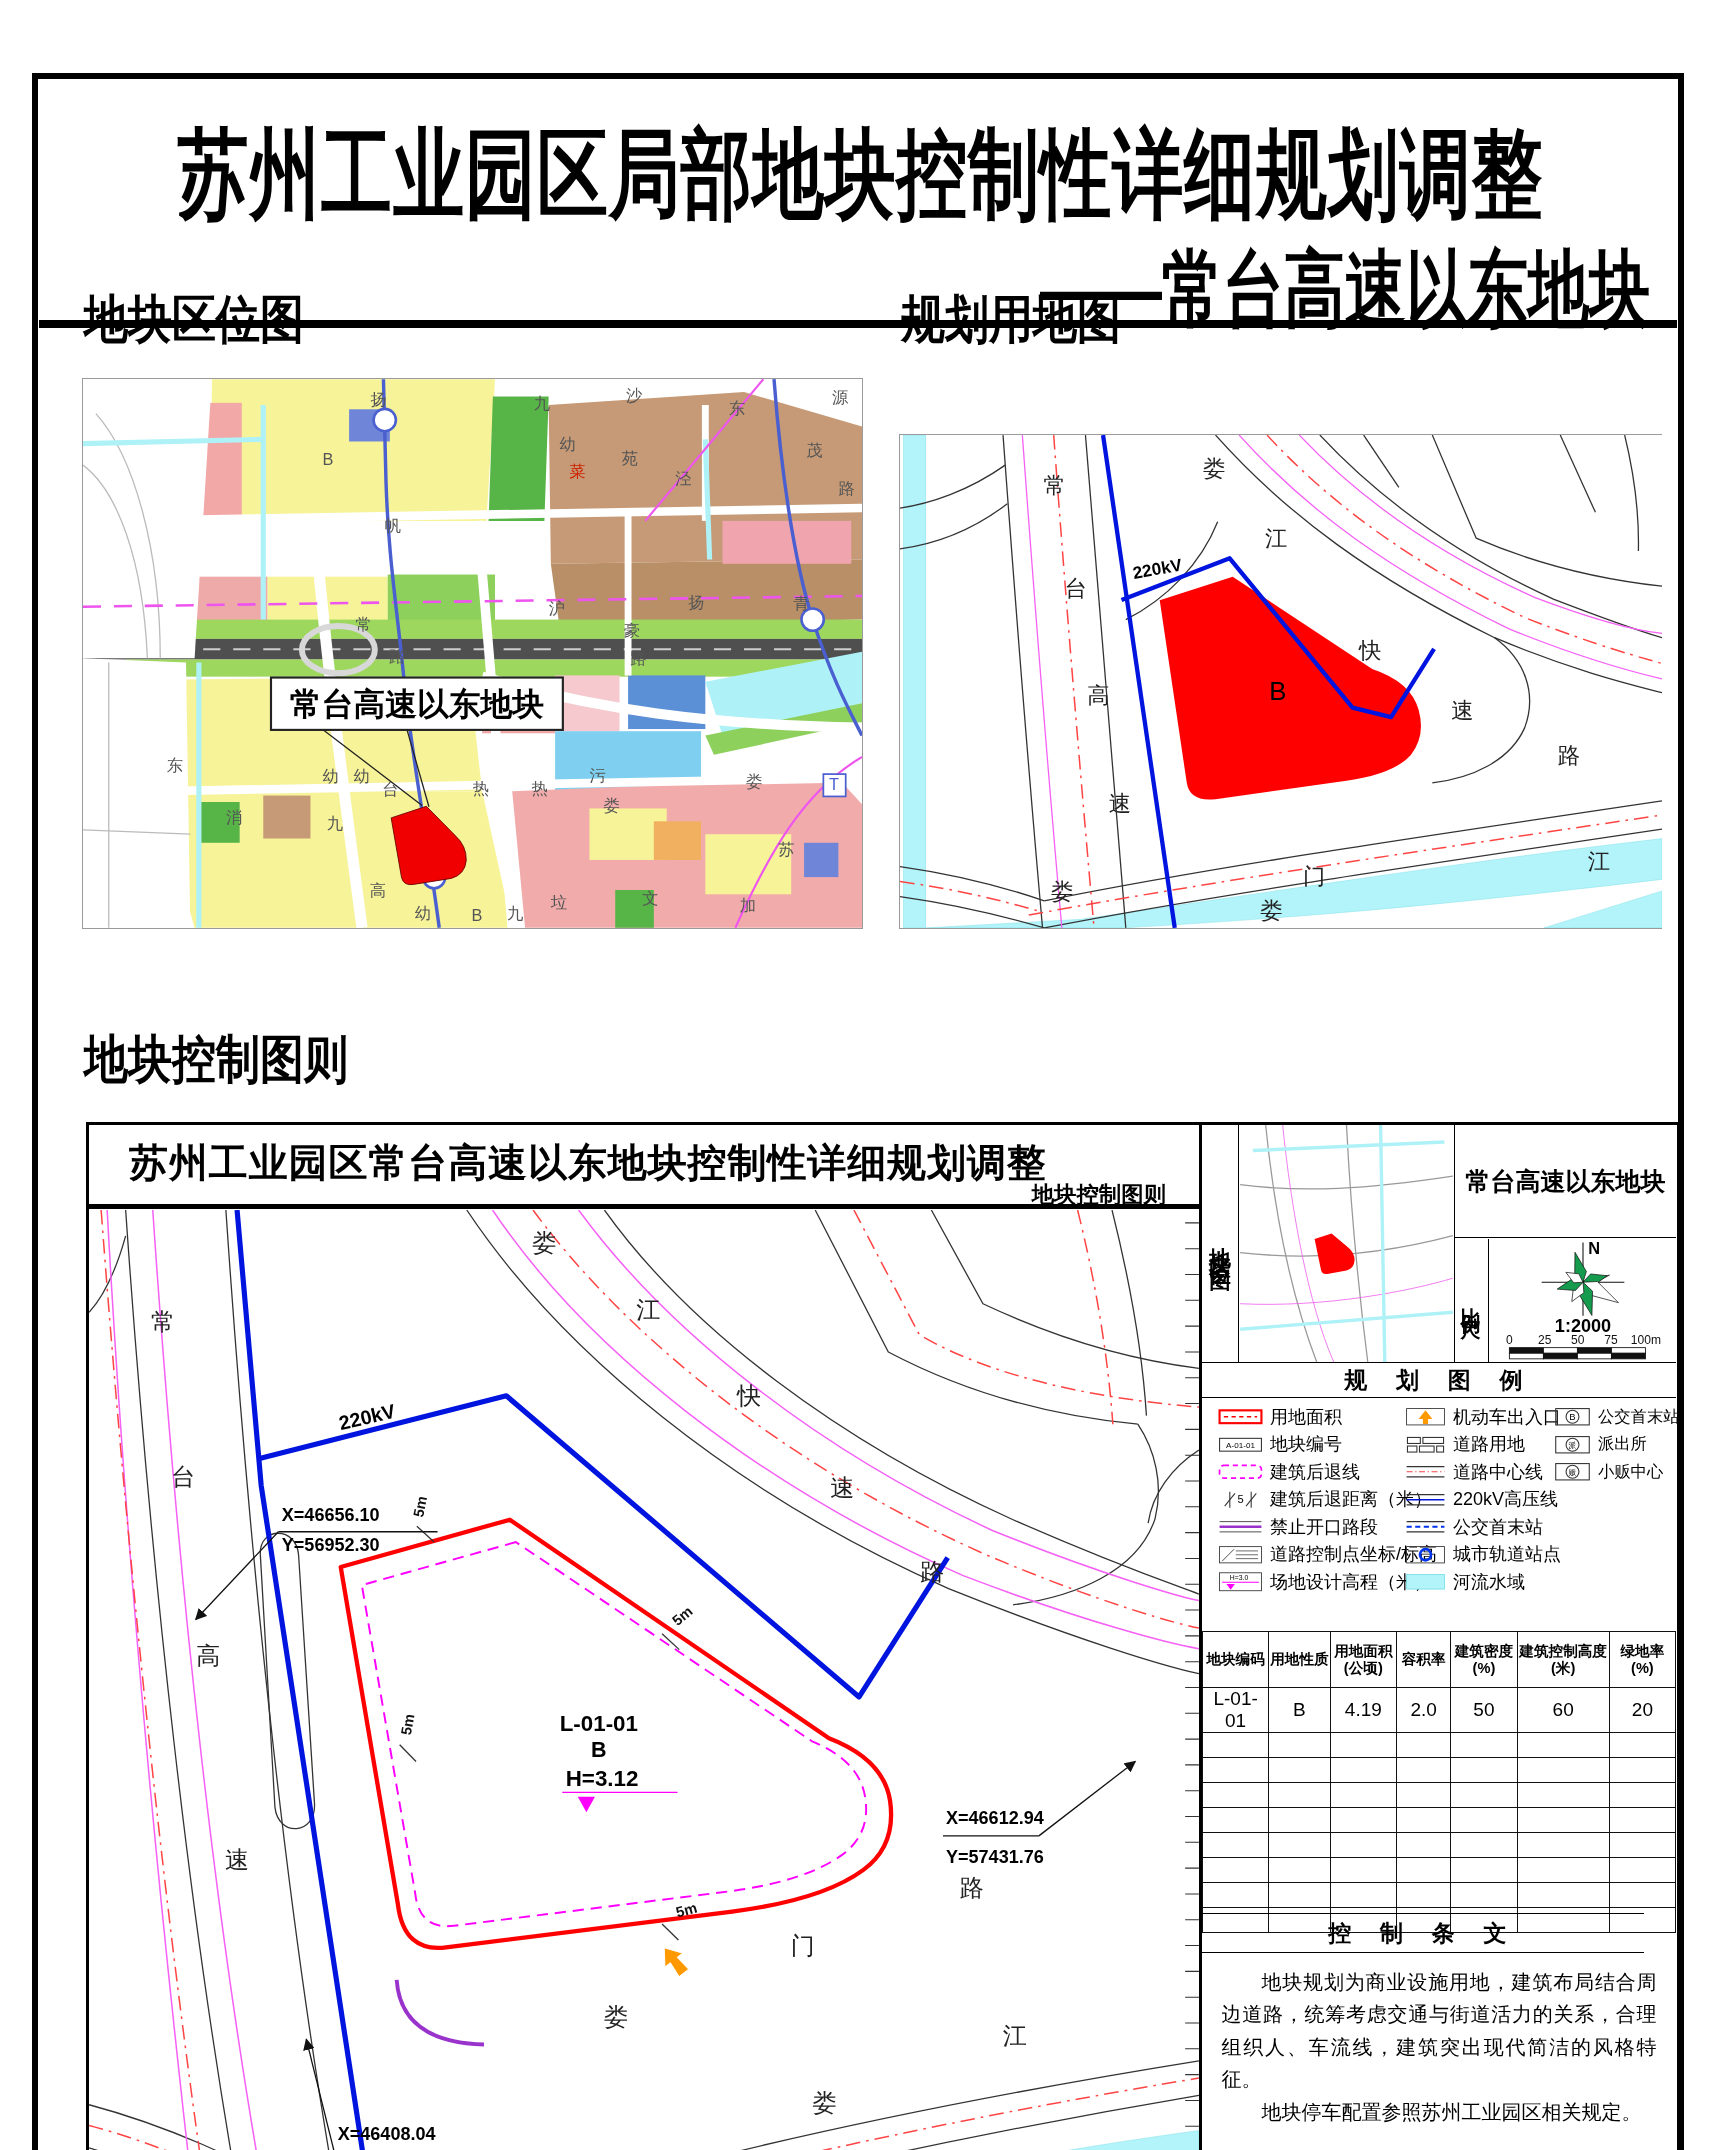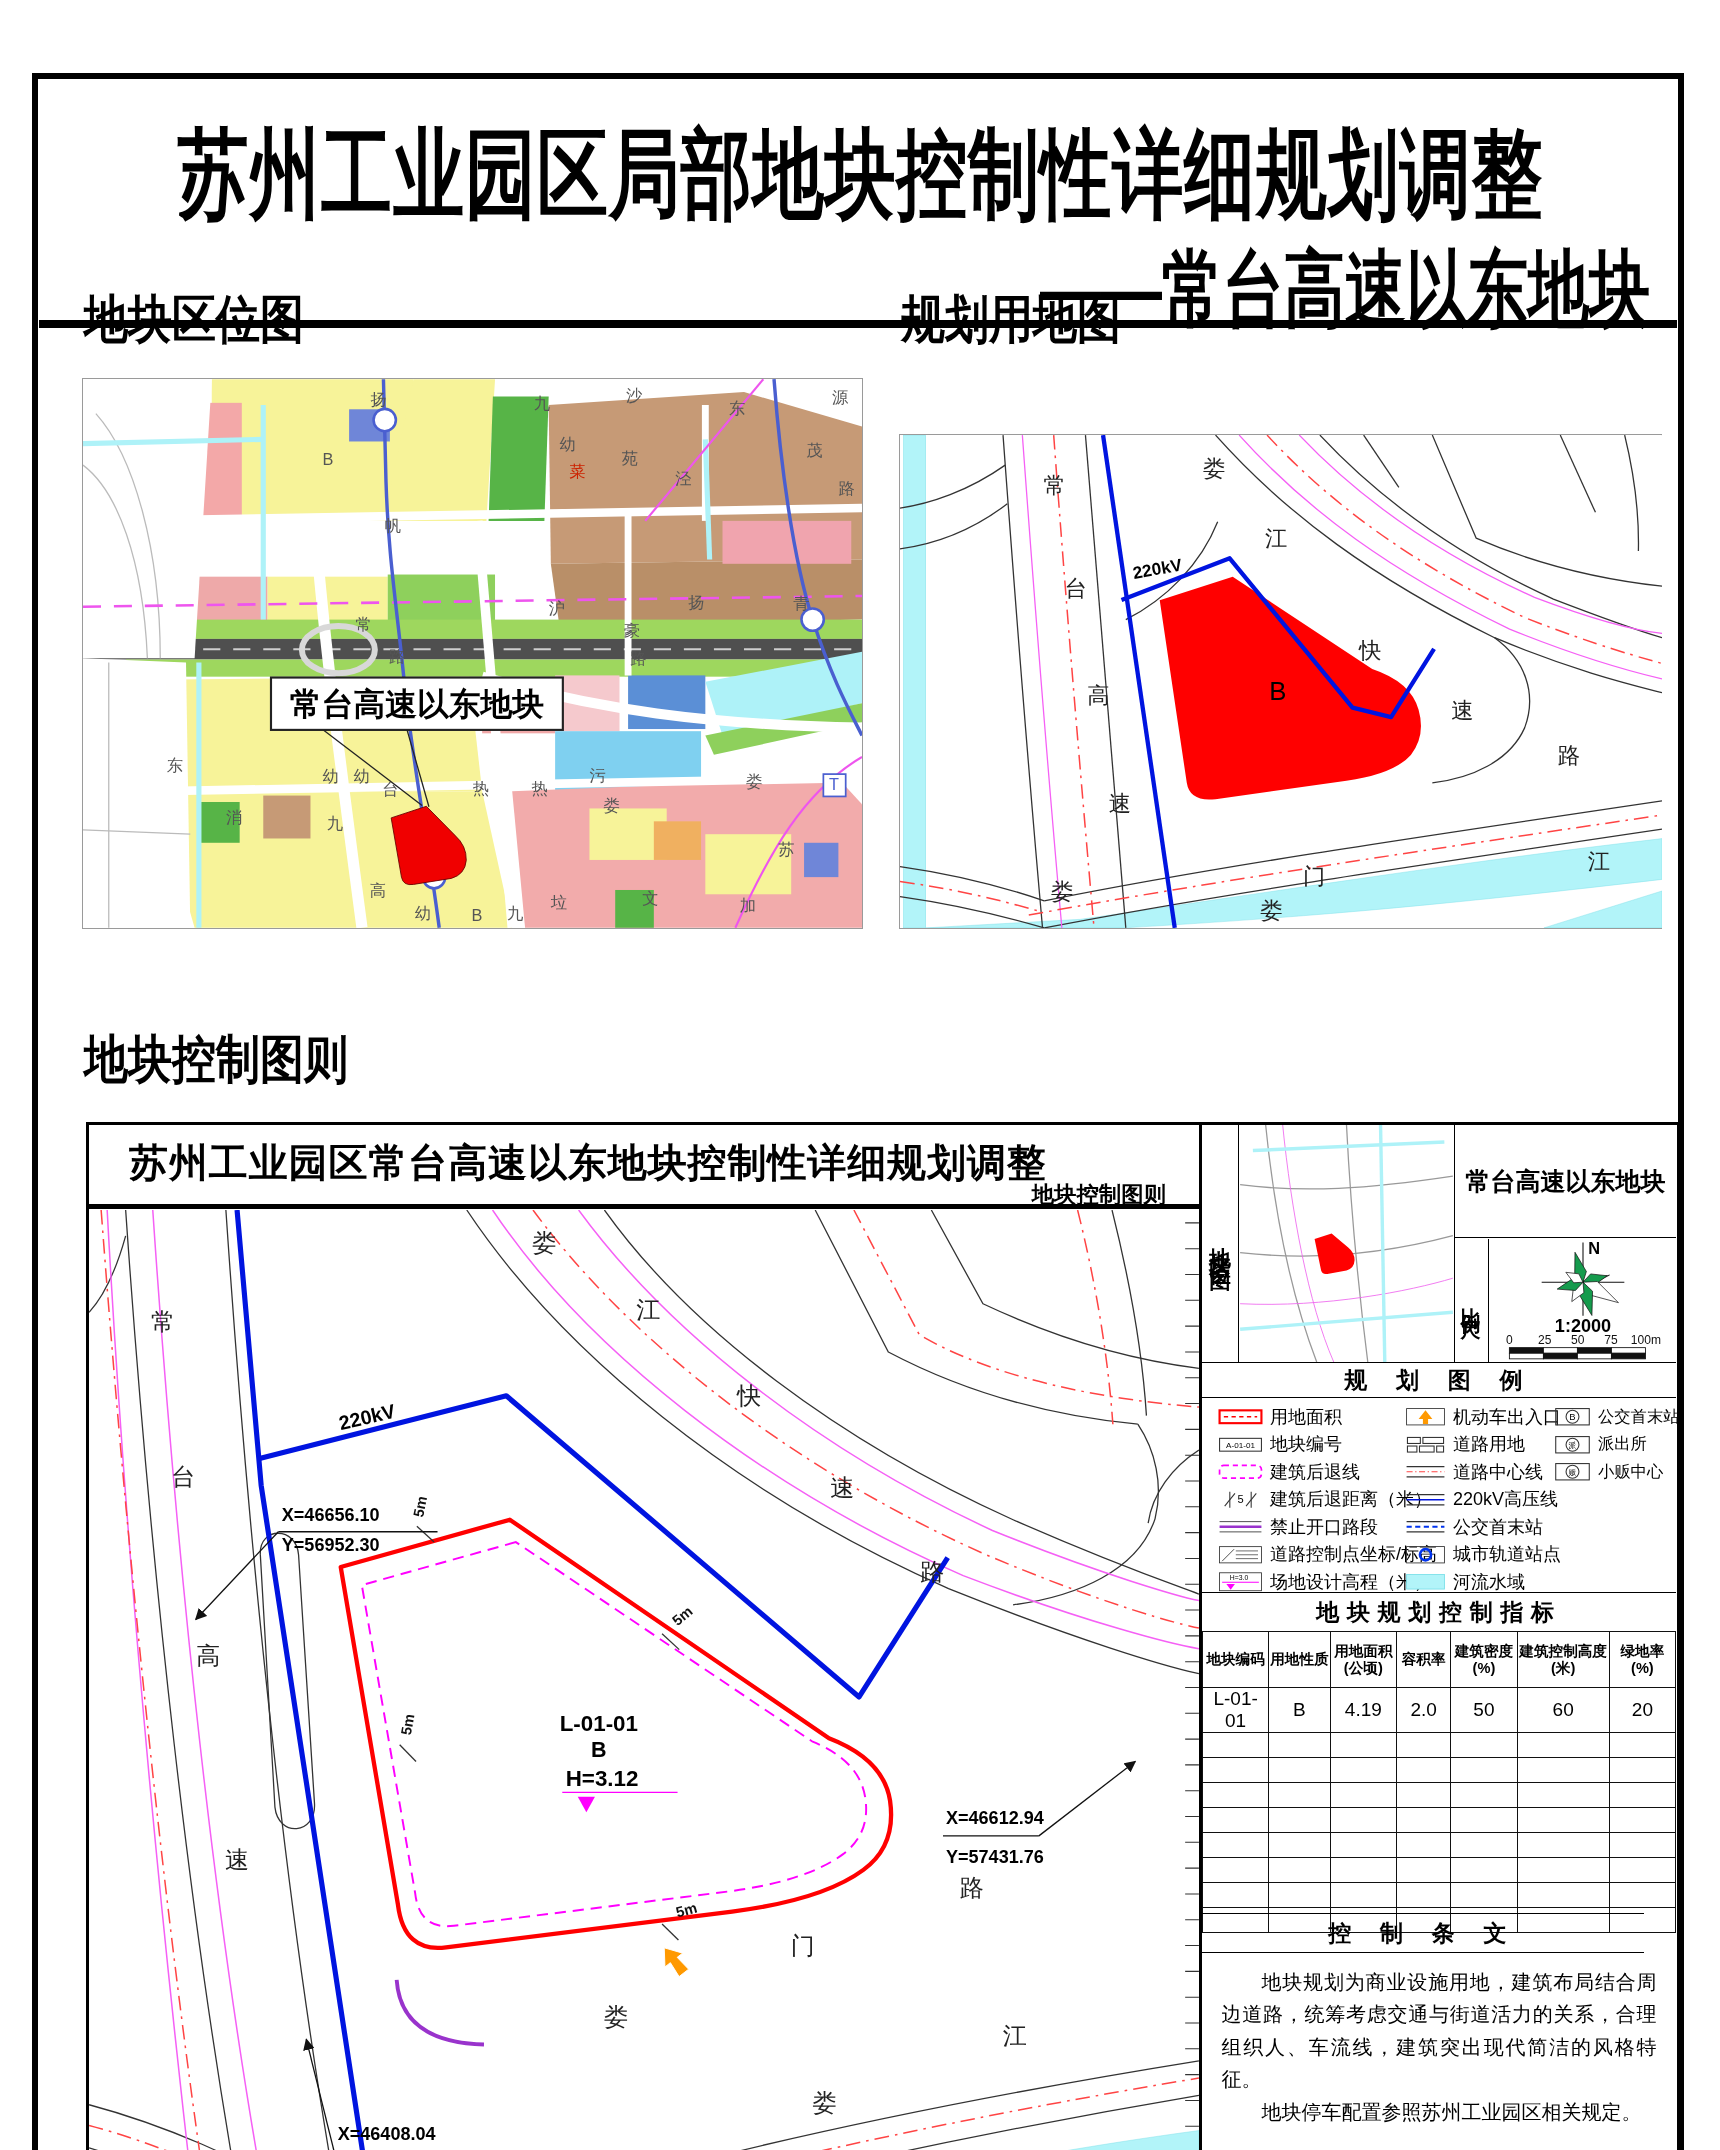--- a/index.html
+++ b/index.html
@@ -561,21 +561,20 @@
     <div class="leg-item">
       <svg width="39" height="21.5" viewBox="0 0 90 50">
           <rect x="6" y="6" width="78" height="38" fill="none" stroke="#333" stroke-width="2.5"></rect>
           <circle cx="45" cy="25" r="15" fill="none" stroke="#333" stroke-width="2.5"></circle>
           <text x="45" y="32" text-anchor="middle" font-size="18">贩</text>
         </svg>
       <span style="font-size:16.3px;">小贩中心</span>
     </div>
   </div>
 
-  <div class="cell ind-title" style="left:1202px;top:1592px;width:474px;height:40px;border-top:1.3px solid #000;border-bottom:1.3px solid #000;letter-spacing:7.7px;">地块规划控制指标</div>
   <div class="cell" style="left:1202px;top:1631px;width:560px;">
     <table class="ind-table">
       <colgroup>
           <col style="width:14%">
           <col style="width:13%">
           <col style="width:14%">
           <col style="width:11.5%">
           <col style="width:14%">
           <col style="width:19.5%">
           <col style="width:14%">

